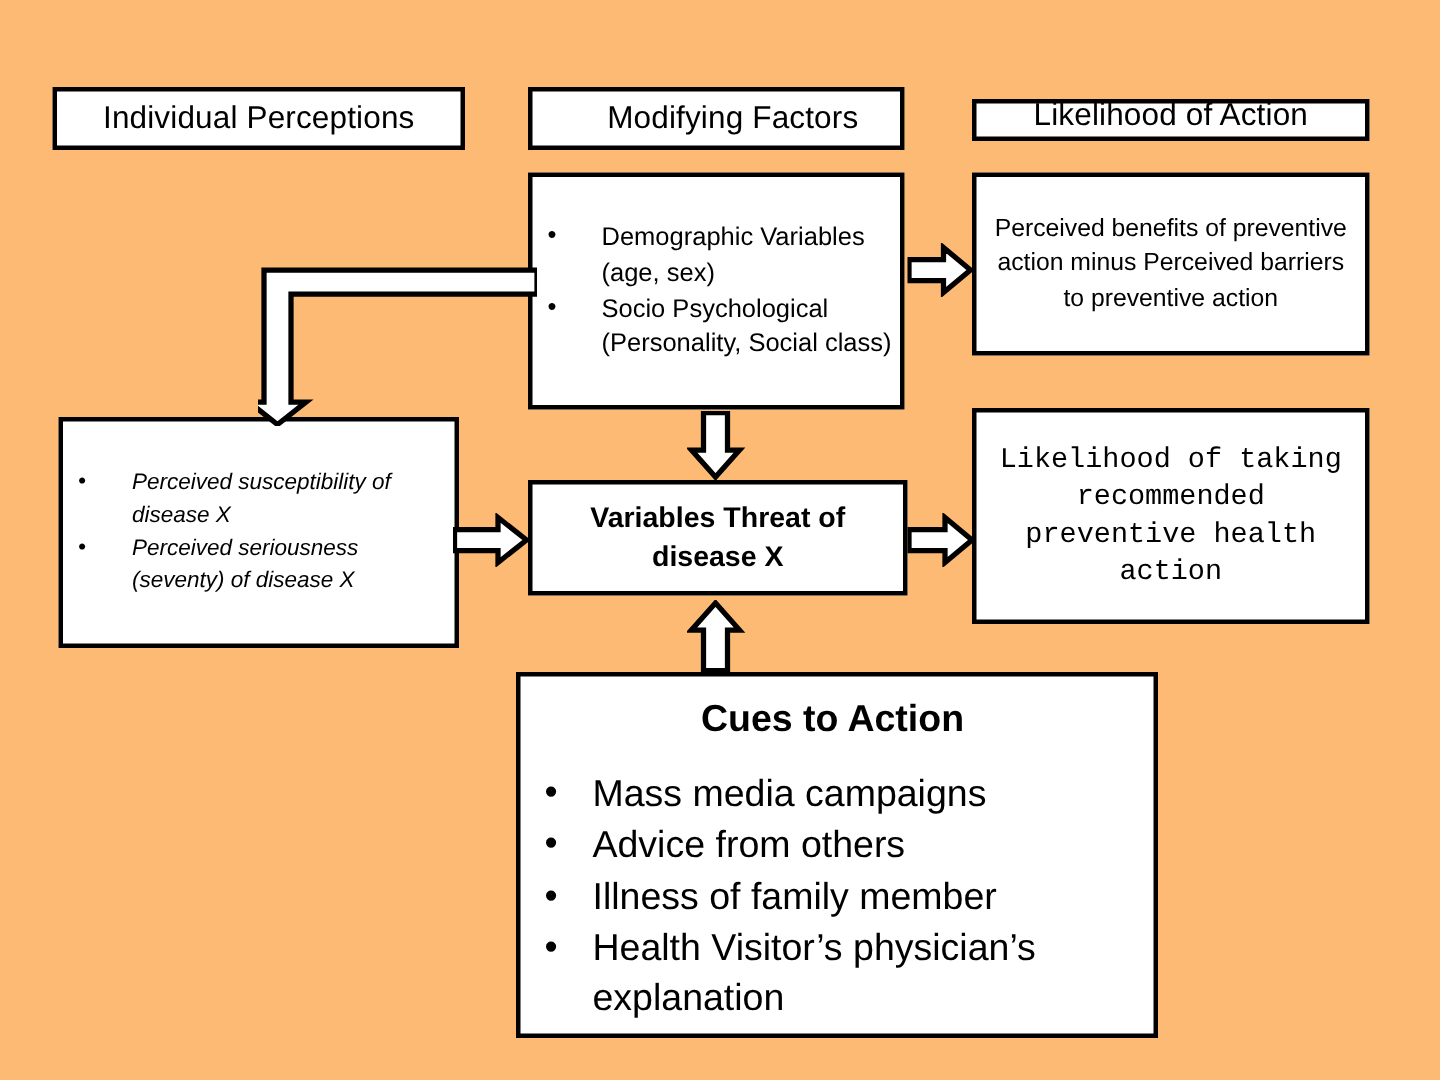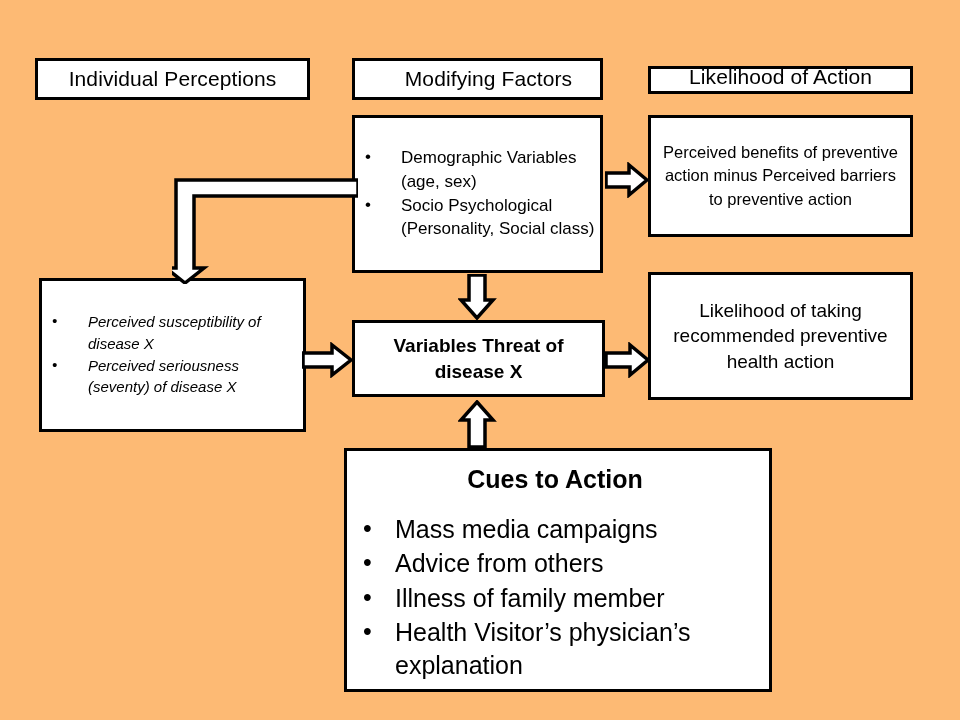--- a/index.html
+++ b/index.html
@@ -87,24 +87,25 @@
     font-style: italic;
   }
   #box-threat {
     left: 352px; top: 320px; width: 253px; height: 77px;
     font-size: 19px;
     font-weight: bold;
     padding: 2px 8px;
     line-height: 1.32;
   }
   #box-taking {
-    left: 648px; top: 272px; width: 265px; height: 128px;
+    left: 648px; top: 272px; width: 265px; height: 144px;
     font-size: 19px;
     padding: 2px 10px;
     line-height: 1.32;
+    font-family: Liberation Mono, monospace;
   }
   #box-cues {
     left: 344px; top: 448px; width: 428px; height: 244px;
     font-size: 25px;
     padding: 6px 6px 6px 0;
     justify-content: space-between;
     line-height: 1.30;
   }
   #box-cues .cues-title {
     text-align: center;

